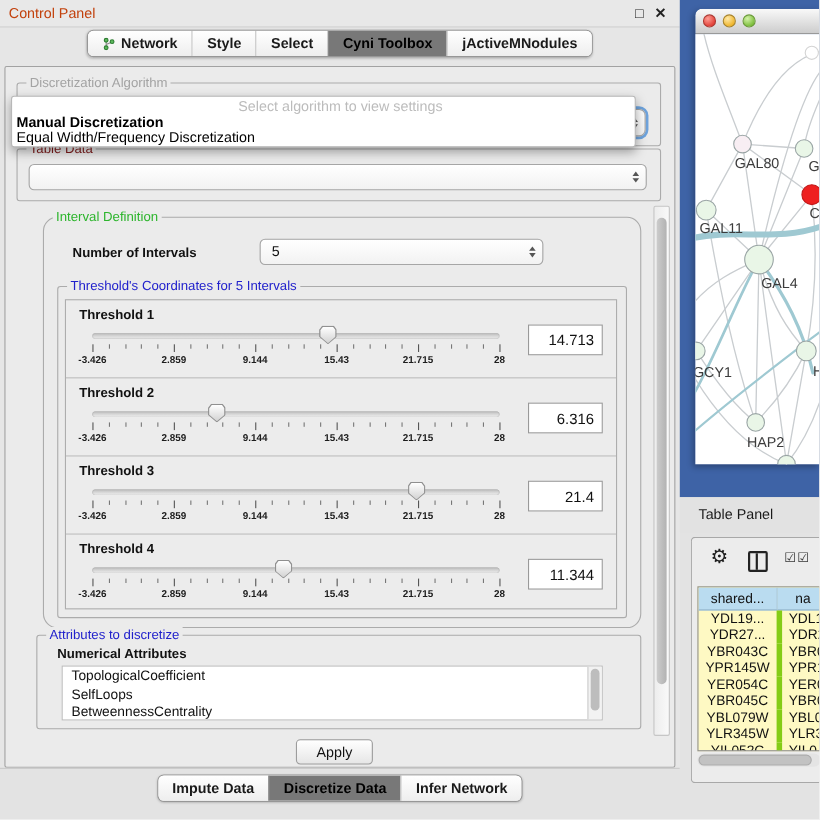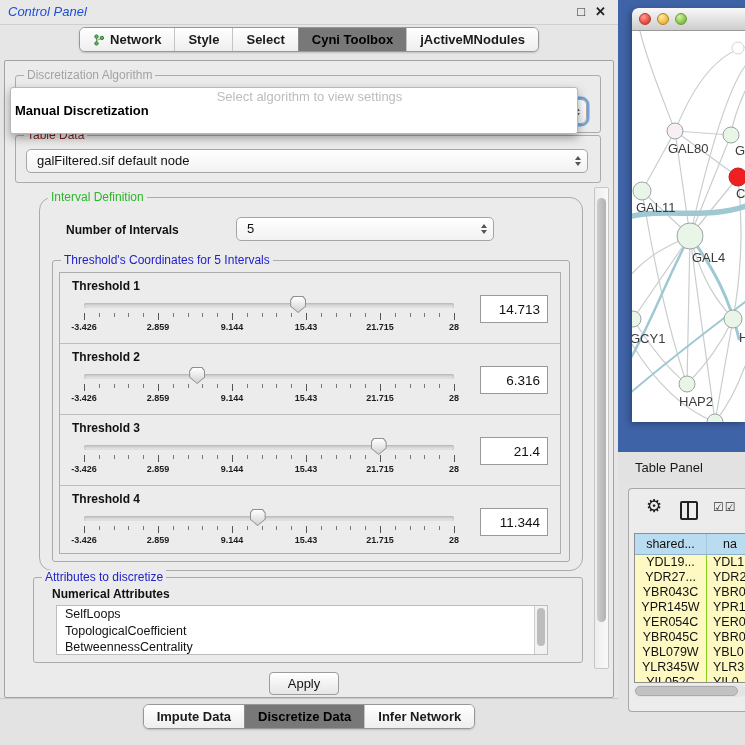--- a/index.html
+++ b/index.html
@@ -2,21 +2,21 @@
 <html style="--accent_focus_blue: #6ea3dc; --group_title_green: #2db52d; --group_title_blue: #2121cc; --selected_tab_gray: #787878; --desktop_blue: #3e63a6; --table_header_blue: #badcf0; --node_green: #e9f6e7; --node_pink: #f8eef3; --node_red: #ee2020; --edge_gray: #c9cdd0; --edge_teal: #9fc9d2;"><head>
 <meta charset="utf-8">
 <style>
   html,body{margin:0;padding:0;}
   body{width:745px;height:745px;overflow:hidden;font-family:"Liberation Sans",sans-serif;}
   .screen{position:relative;width:745px;height:745px;background:#e6e6e6;overflow:hidden;}
 
   
   .control-panel{position:absolute;left:0;top:0;width:618px;height:745px;background:#e6e6e6;}
   .titlebar{position:absolute;left:0;top:0;width:618px;height:24px;background:#e8e8e8;border-bottom:1px solid #cfcfcf;}
-  .tb-title{position:absolute;left:8px;top:4px;font-size:13px;color:#1d4ed8;font-style:italic;}
+  .tb-title{position:absolute;left:8px;top:4px;font-size:13px;color:#c2410c;}
   .tb-icons{position:absolute;right:12px;top:4px;display:flex;gap:10px;font-size:13px;color:#222;}
   .tb-ic.boldx{font-weight:bold;}
 
   .tabbar{position:absolute;top:27px;left:0;width:618px;height:32px;text-align:center;}
   .tabgroup{display:inline-flex;border:1px solid #979797;border-radius:6px;overflow:hidden;background:#fff;box-shadow:0 1px 2px rgba(0,0,0,.18);}
   .tab{display:flex;align-items:center;gap:5px;padding:4px 13px;font-size:13px;font-weight:bold;color:#1a1a1a;background:linear-gradient(#ffffff,#eeeeee);border-left:1px solid #c4c4c4;white-space:nowrap;}
   .tab:first-child{border-left:none;}
   .tab.sel{background:var(--selected_tab_gray,#787878);color:#000000;border-left-color:#8a8a8a;}
   .tabicon svg{display:block;}
 
@@ -96,21 +96,21 @@
   .gear{position:absolute;left:17px;top:8px;font-size:18px;color:#1c1c1c;line-height:1;}
   .cols-icon{position:absolute;left:51px;top:12px;width:14px;height:15px;border:2px solid #222;border-radius:2px;}
   .cols-icon::after{content:"";position:absolute;left:5px;top:0;bottom:0;width:2px;background:#222;}
   .checks{position:absolute;left:84px;top:11px;font-size:12px;color:#333;letter-spacing:1px;white-space:nowrap;}
   .tp-table{position:absolute;left:5px;top:44px;width:112px;height:150px;overflow:hidden;border:1px solid #8f8f8f;background:#fef9c3;box-sizing:border-box;}
   .trow{display:flex;height:15px;font-size:12.5px;color:#111;line-height:15px;}
   .trow.thead{height:21px;line-height:21px;}
   .trow.thead .tcell{background:var(--table_header_blue,#badcf0);border-bottom:1px solid #8fb2c9;}
   .tcell{overflow:hidden;white-space:nowrap;}
   .tcell.c1{width:71px;border-right:1px solid #a8c4d6;text-align:center;flex:none;}
-  .trow:not(.thead) .tcell.c1{border-right:1px solid #84cc16;}
+  .trow:not(.thead) .tcell.c1{border-right:5px solid #84cc16;}
   .tcell.c2{flex:1;padding-left:6px;text-align:left;}
   .trow.thead .tcell.c2{padding-left:16px;}
   .hscroll{position:absolute;left:5px;top:196px;width:112px;height:12px;background:#e4e4e4;border-radius:6px;}
   .hthumb{position:absolute;left:1px;top:1px;width:103px;height:10px;background:#c2c2c2;border:1px solid #ababab;border-radius:5px;box-sizing:border-box;}
 </style>
 </head>
 <body>
 
 <div class="screen">
 
@@ -159,21 +159,20 @@
       <div class="combo combo-fragment">
         <span class="stepper">
             <i class="up"></i>
             <i class="dn"></i>
           </span>
       </div>
 
       <div class="group td-group">
         <span class="group-title">Table Data</span>
         <div class="combo td-combo">
-          <span class="combo-text">galFiltered.sif default node</span>
           <span class="stepper">
               <i class="up"></i>
               <i class="dn"></i>
             </span>
         </div>
       </div>
 
       <div class="scrollpane">
         <div class="group int-group">
           <span class="group-title green">Interval Definition</span>
@@ -366,22 +365,22 @@
                 </div>
               </div>
           </div>
         </div>
 
         <div class="group attr-group">
           <span class="group-title blue">Attributes to discretize</span>
           <div class="attr-sub">Numerical Attributes</div>
           <div class="attr-list">
             <div>
+                <div class="attr-item">TopologicalCoefficient</div>
                 <div class="attr-item">SelfLoops</div>
-                <div class="attr-item">TopologicalCoefficient</div>
                 <div class="attr-item">BetweennessCentrality</div>
               </div>
             <div class="mini-sb">
                 <div class="mini-thumb"></div>
               </div>
           </div>
         </div>
 
         <div class="vscroll">
           <div class="vthumb"></div>
@@ -519,16 +518,17 @@
       <div class="hscroll">
         <div class="hthumb"></div>
       </div>
     </div>
   </section>
 
   <div class="popup">
     <div class="popup-hint">Select algorithm to view settings</div>
     <div>
         <div class="popup-item boldopt">Manual Discretization</div>
+        <div class="popup-item">Equal Width/Frequency Discretization</div>
       </div>
   </div>
 
 </div>
 
 </body></html>

